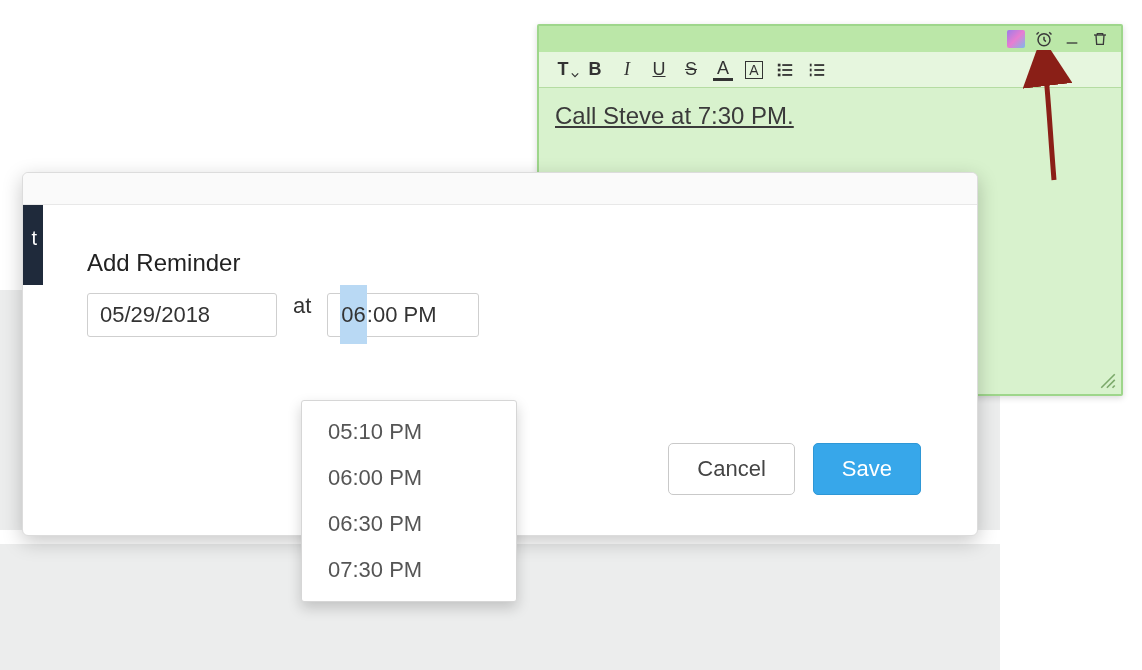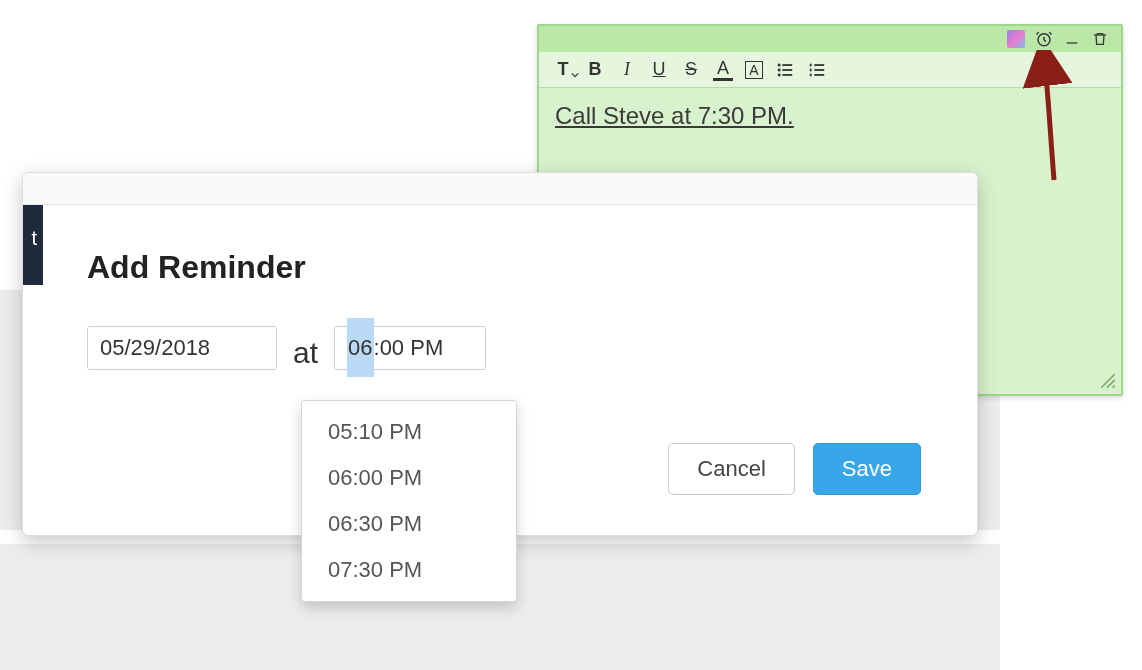--- a/index.html
+++ b/index.html
@@ -128,44 +128,44 @@
     font-size: 20px;
     width: 14px;
     text-align: right;
   }
   .modal-content {
     padding: 44px 64px 60px 64px;
     position: relative;
     min-height: 330px;
   }
   .modal-title {
-    font-size: 32px;
-    font-weight: 700;
+    font-size: 24px;
+    font-weight: 400;
     color: #222;
-    margin-bottom: 40px;
+    margin-bottom: 16px;
   }
   .row {
     display: flex;
-    align-items: flex-end;
+    align-items: flex-start;
     gap: 16px;
   }
   .date-input, .time-input {
     border: 1px solid #cfcfcf;
     border-radius: 3px;
     padding: 8px 12px;
     font-size: 22px;
     color: #333;
     background: #fff;
     outline: none;
   }
   .date-input {
     width: 190px;
   }
   .at-label {
-    font-size: 30px;
+    font-size: 22px;
     color: #333;
   }
   .time-input {
     width: 152px;
     position: relative;
   }
   .time-input .sel {
     background: #b9d9f4;
     padding: 17px 1px;
   }

